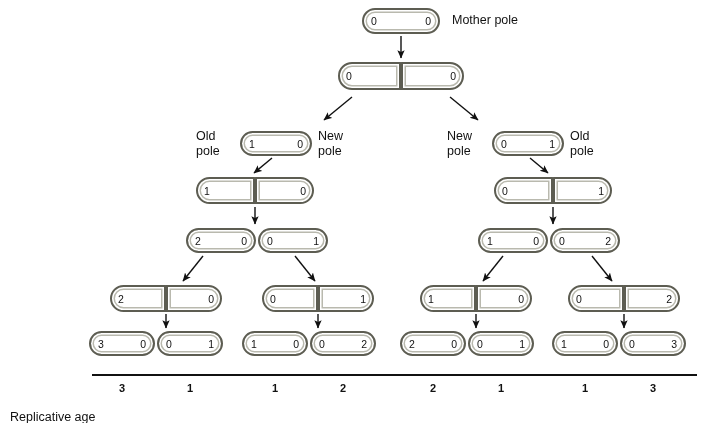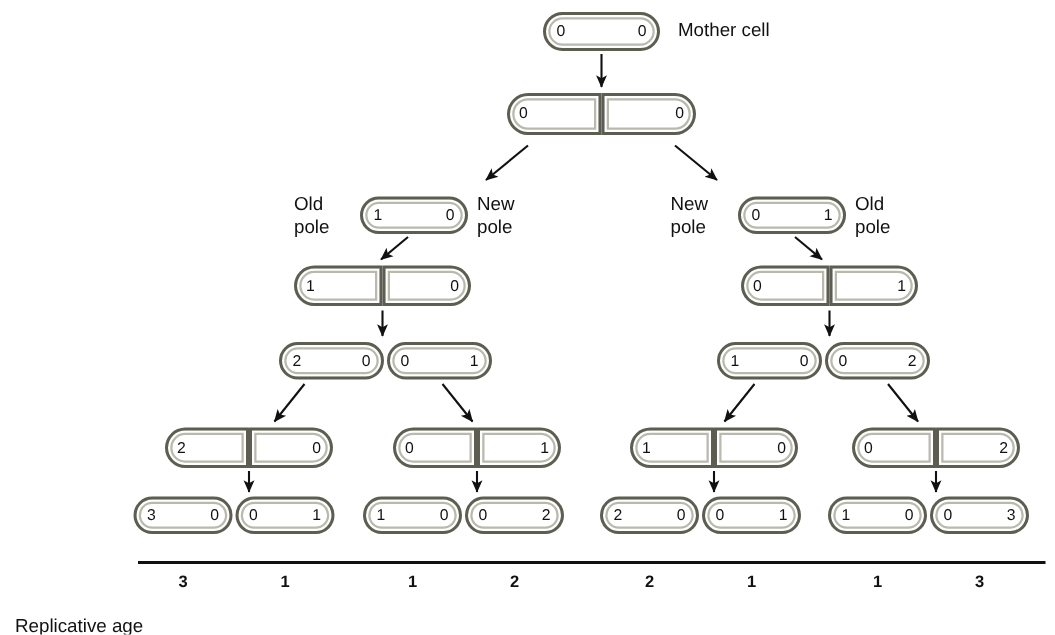--- a/index.html
+++ b/index.html
@@ -186,21 +186,21 @@
       <div class="cell" style="left: 552px; top: 331px; width: 66px; height: 25px;">
         <span class="num l">1</span>
         <span class="num r">0</span>
       </div>
       <div class="cell" style="left: 620px; top: 331px; width: 66px; height: 25px;">
         <span class="num l">0</span>
         <span class="num r">3</span>
       </div>
     </div>
   <div id="annotation-layer">
-      <div class="lbl" style="left: 452px; top: 13px;"><div>Mother cell</div></div>
+      <div class="lbl" style="left: 452px; top: 13px;"><div>Mother pole</div></div>
       <div class="lbl" style="left: 196px; top: 129px;"><div>Old</div><div>pole</div></div>
       <div class="lbl" style="left: 318px; top: 129px;"><div>New</div><div>pole</div></div>
       <div class="lbl" style="left: 447px; top: 129px;"><div>New</div><div>pole</div></div>
       <div class="lbl" style="left: 570px; top: 129px;"><div>Old</div><div>pole</div></div>
     </div>
 
   <div class="axisline" id="axis-line" style="left: 92px; top: 374px; width: 605px; background: rgb(17, 17, 17);"></div>
 
   <div class="lbl" id="axis-label" style="left: 10px; top: 379px;">
     <div>Replicative age</div>

